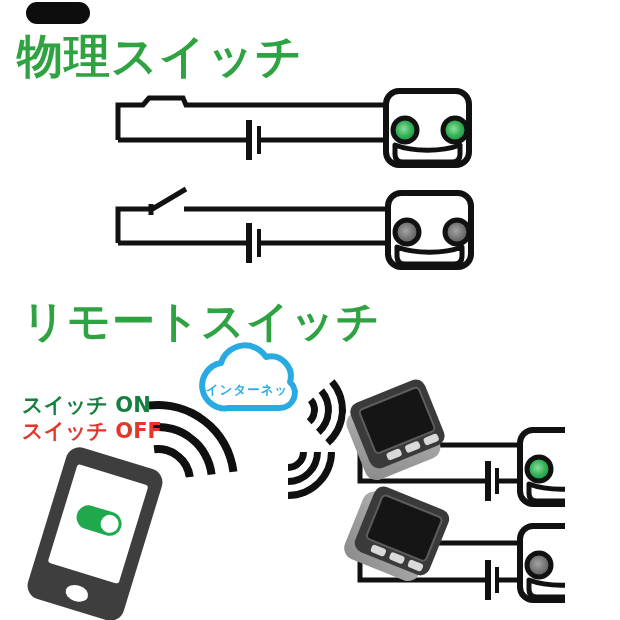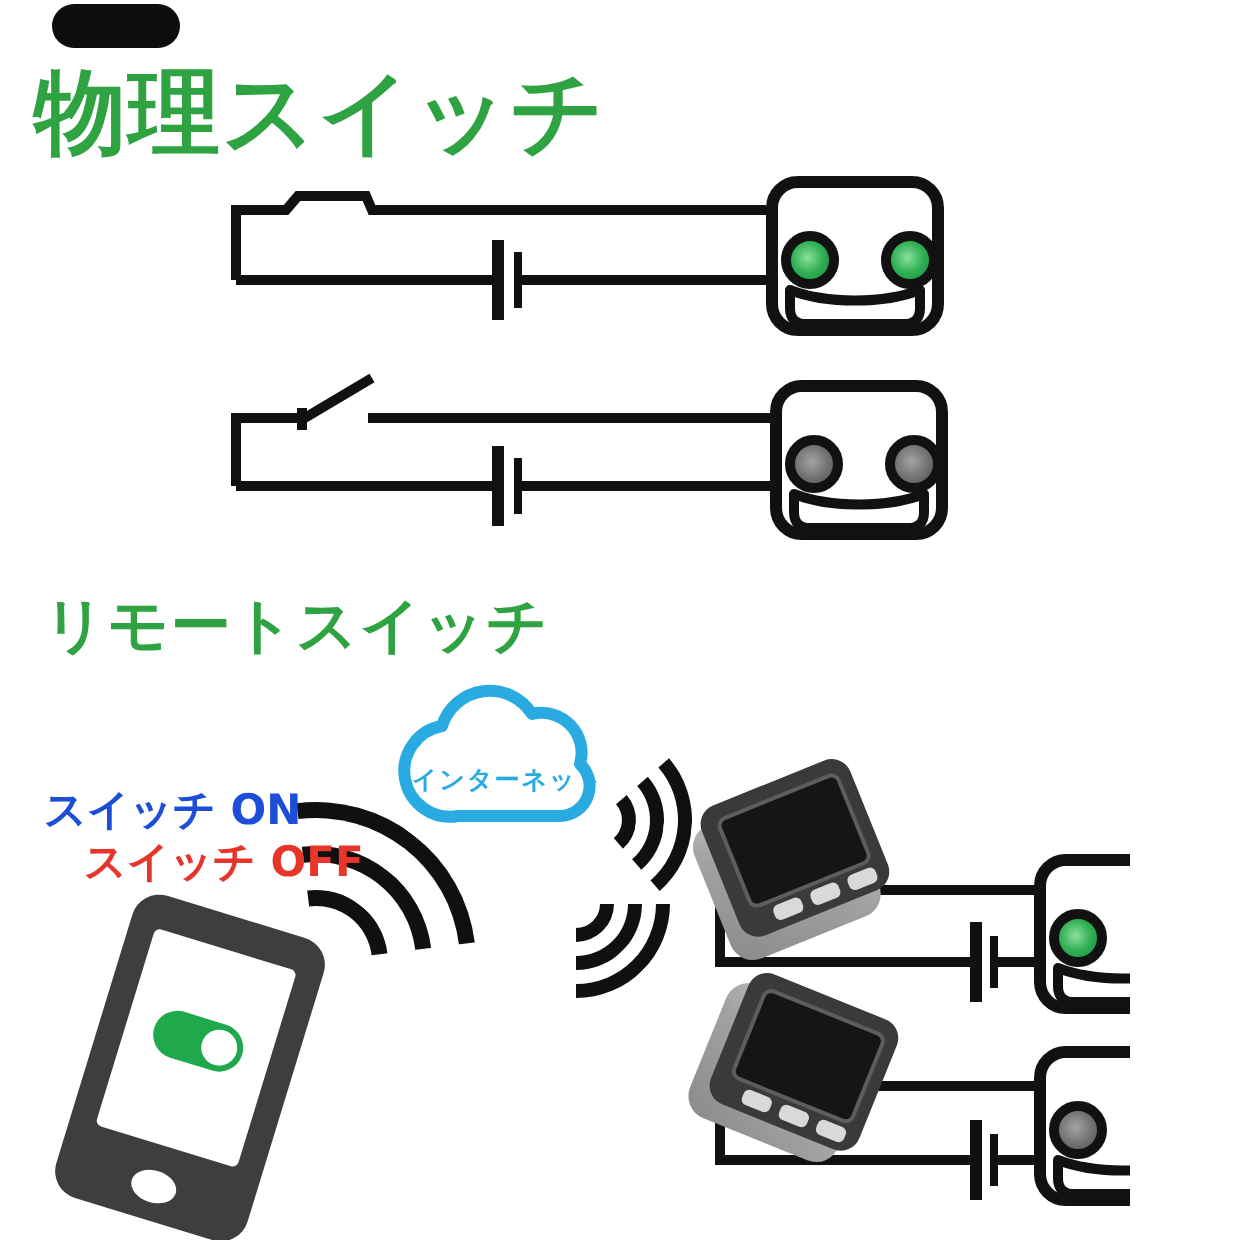--- a/index.html
+++ b/index.html
@@ -1,22 +1,22 @@
 <!DOCTYPE html>
 <html><head>
 <meta charset="utf-8">
 <style>
   html,body{margin:0;padding:0;background:#fff;}
   #canvas{position:relative;width:565px;height:620px;background:#ffffff;overflow:hidden;
           font-family:"DejaVu Sans",sans-serif;}
   .abs{position:absolute;}
   .title{font-weight:800;color:#2fa342;letter-spacing:1px;white-space:nowrap;}
   .lbl{font-weight:800;white-space:nowrap;}
-  .navy{color:#1d4ed8;}
-  .red{color:#e6352a;margin-left:20px;}
+  .navy{color:#15803d;}
+  .red{color:#e6352a;}
 
   
   .wifi{position:absolute;width:0;height:0;}
   .wifi i{position:absolute;left:0;top:0;display:block;border-style:solid;border-color:transparent;
           border-right-color:#101010;border-radius:50%;}
 
   
   #phone{left:45px;top:455px;width:100px;height:158px;background:#3e3e3e;border-radius:14px;
          transform:rotate(17deg);}
   #phone .screen{position:absolute;left:13px;top:17px;right:13px;bottom:38px;background:#fff;border-radius:3px;}
@@ -40,21 +40,21 @@
   #black-marker{left:26px;top:2px;width:64px;height:22px;border-radius:11px;background:#0d0d0d;}
 </style>
 </head>
 <body>
 
 <div id="canvas">
 
   <div class="abs" id="black-marker"></div>
 
   <div class="abs title" style="left:17px;top:26px;font-size:46px;">物理スイッチ</div>
-  <div class="abs title" style="left:22px;top:293px;font-size:30px;">リモートスイッチ</div>
+  <div class="abs title" style="left:22px;top:293px;font-size:43px;">リモートスイッチ</div>
 
   <svg class="abs" style="left:0;top:0;" width="620" height="620" viewBox="0 0 620 620">
     <defs>
       <radialGradient id="ledOn" cx="45%" cy="45%" r="60%">
         <stop offset="0%" stop-color="#8adf9e"></stop>
           <stop offset="55%" stop-color="#2fae52"></stop>
         <stop offset="100%" stop-color="#159343"></stop>
       </radialGradient>
       <radialGradient id="ledOff" cx="45%" cy="45%" r="60%">
         <stop offset="0%" stop-color="#a4a4a4"></stop>

